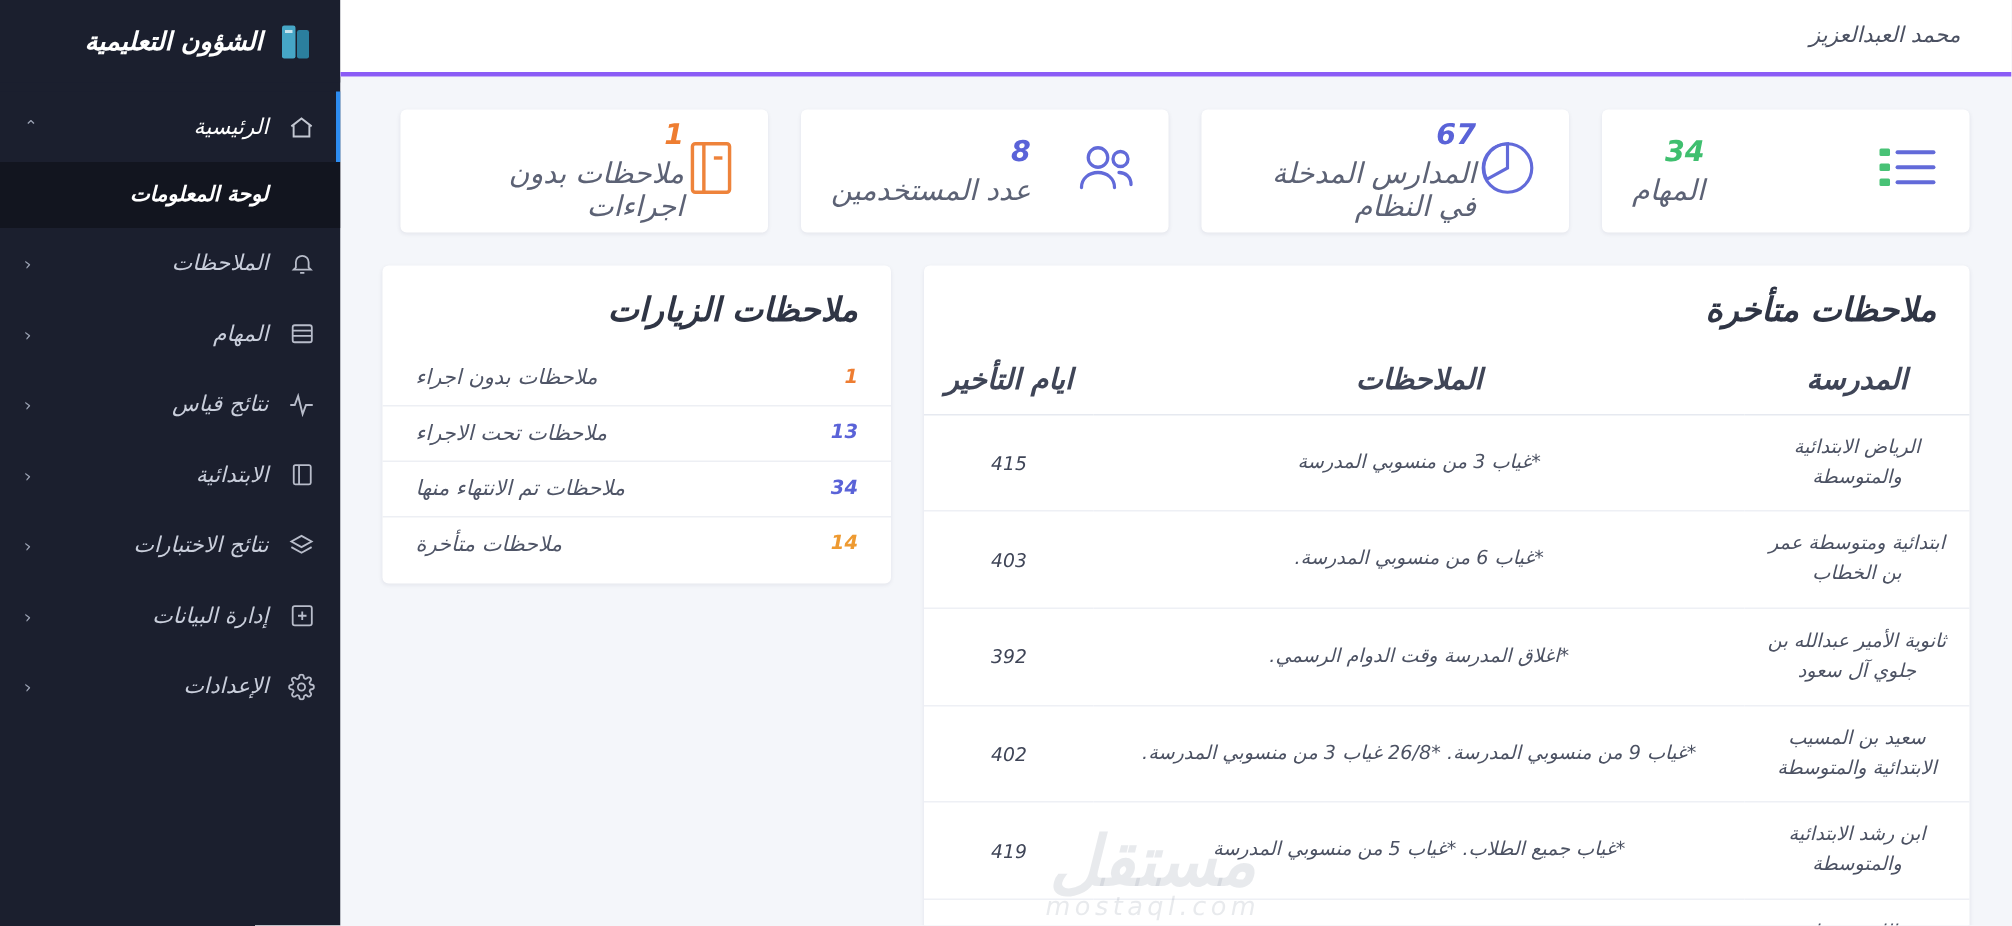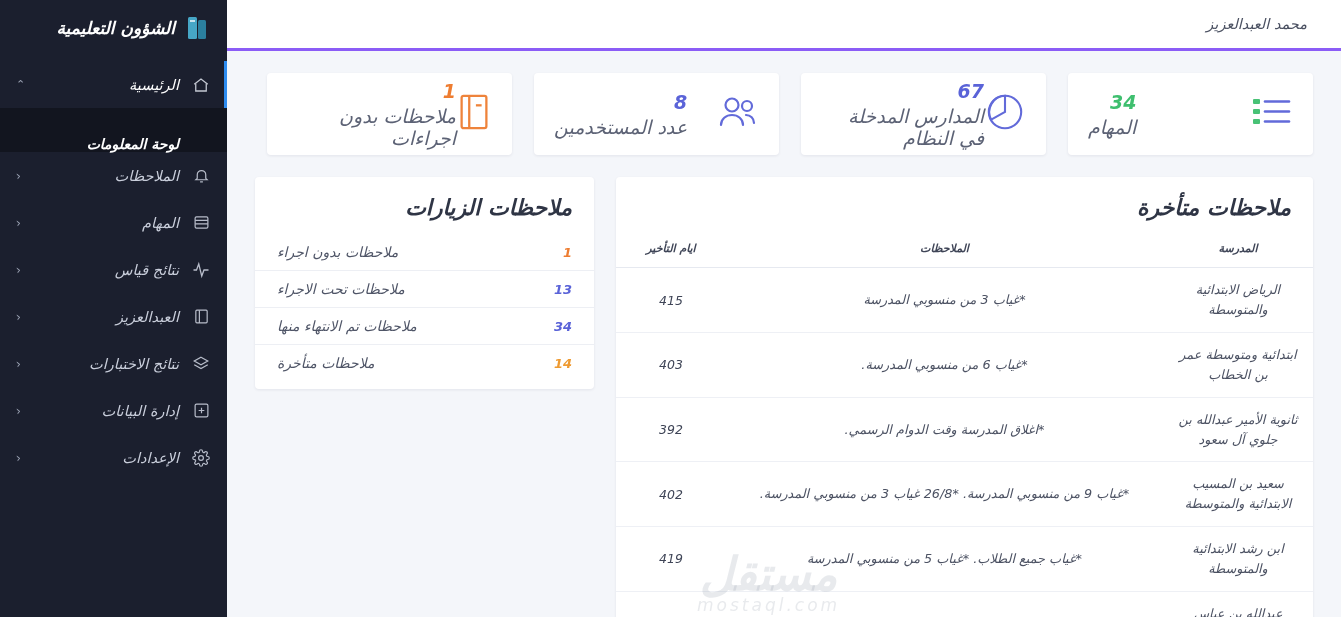--- a/index.html
+++ b/index.html
@@ -80,21 +80,21 @@
   .side-item.active-parent::after {
     content: "";
     position: absolute;
     right: 0; top: 0;
     width: 3px; height: 100%;
     background: #2d8cf0;
   }
   .side-sub {
     height: 44px;
     display: flex;
-    align-items: flex-end;
+    align-items: center;
     padding: 0 48px 0 16px;
     font-size: 14px;
     cursor: pointer;
   }
   .side-sub.selected {
     background: #12151f;
     color: #ffffff;
     font-weight: 600;
   }
   .side-sub.plain { color: #b9bfcd; }
@@ -203,21 +203,21 @@
     font-weight: 700;
   }
 
   .late { flex: 1 1 auto; max-width: 700px; }
   table {
     width: 100%;
     border-collapse: collapse;
     direction: rtl;
   }
   thead th {
-    font-size: 11px;
+    font-size: 19px;
     font-weight: 700;
     color: #3f4557;
     padding: 8px 14px 12px 14px;
     border-bottom: 1px solid #e6e9f0;
     text-align: center;
     white-space: nowrap;
   }
   thead th.c-school { width: 150px; }
   thead th.c-note   { width: auto; }
   thead th.c-days   { width: 110px; }
@@ -321,21 +321,21 @@
         <span class="chev">›</span>
       </div>
 
       <div class="side-item">
         <span class="ico">
           <svg width="17" height="17" viewBox="0 0 24 24" fill="none" stroke="#c9cedb" stroke-width="1.7">
             <rect x="4" y="3" width="16" height="18" rx="1.5"></rect>
               <path d="M9 3v18"></path>
           </svg>
         </span>
-        <span class="label">العبدالعزيز</span>
+        <span class="label">الابتدائية</span>
         <span class="chev">›</span>
       </div>
 
       <div class="side-item">
         <span class="ico">
           <svg width="18" height="18" viewBox="0 0 24 24" fill="none" stroke="#c9cedb" stroke-width="1.6">
             <path d="M12 3l9 5-9 5-9-5 9-5z"></path>
               <path d="M3 13l9 5 9-5"></path>
           </svg>
         </span>

